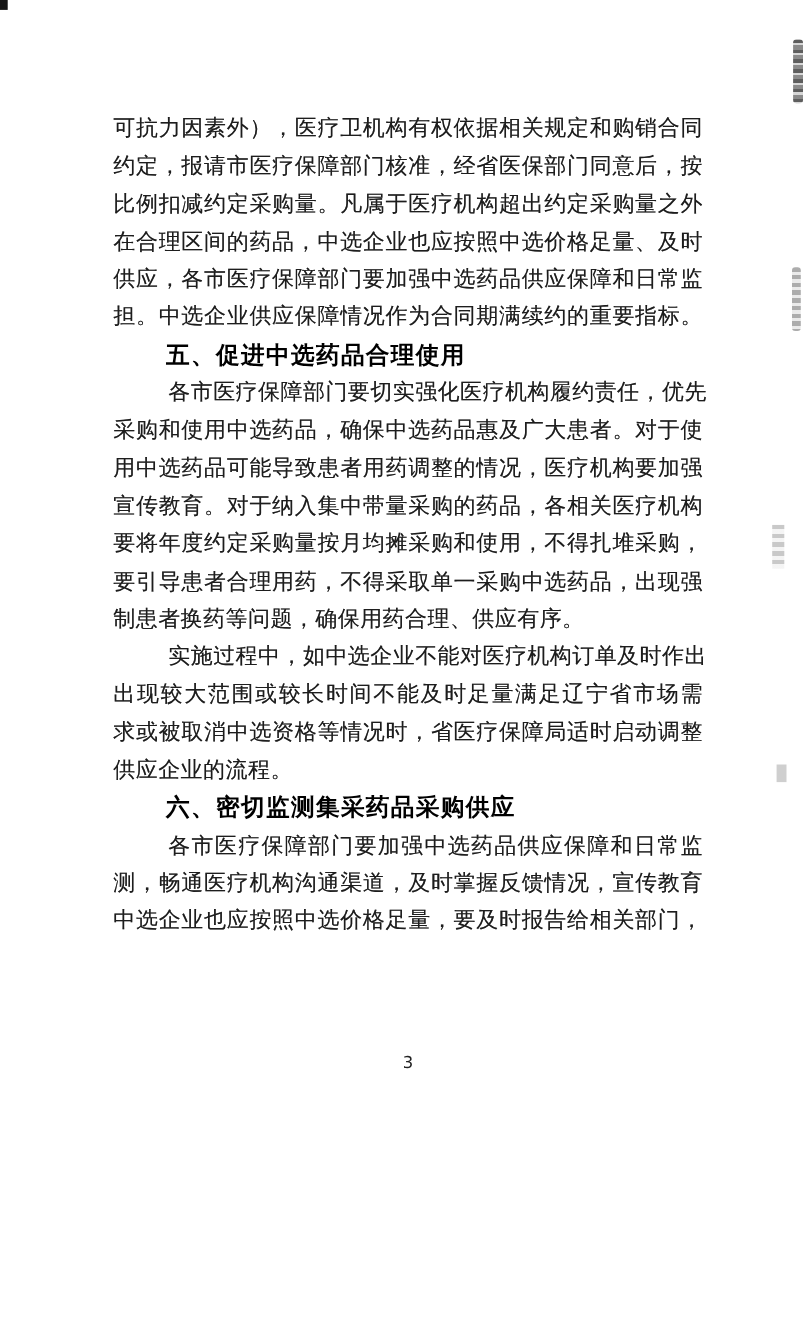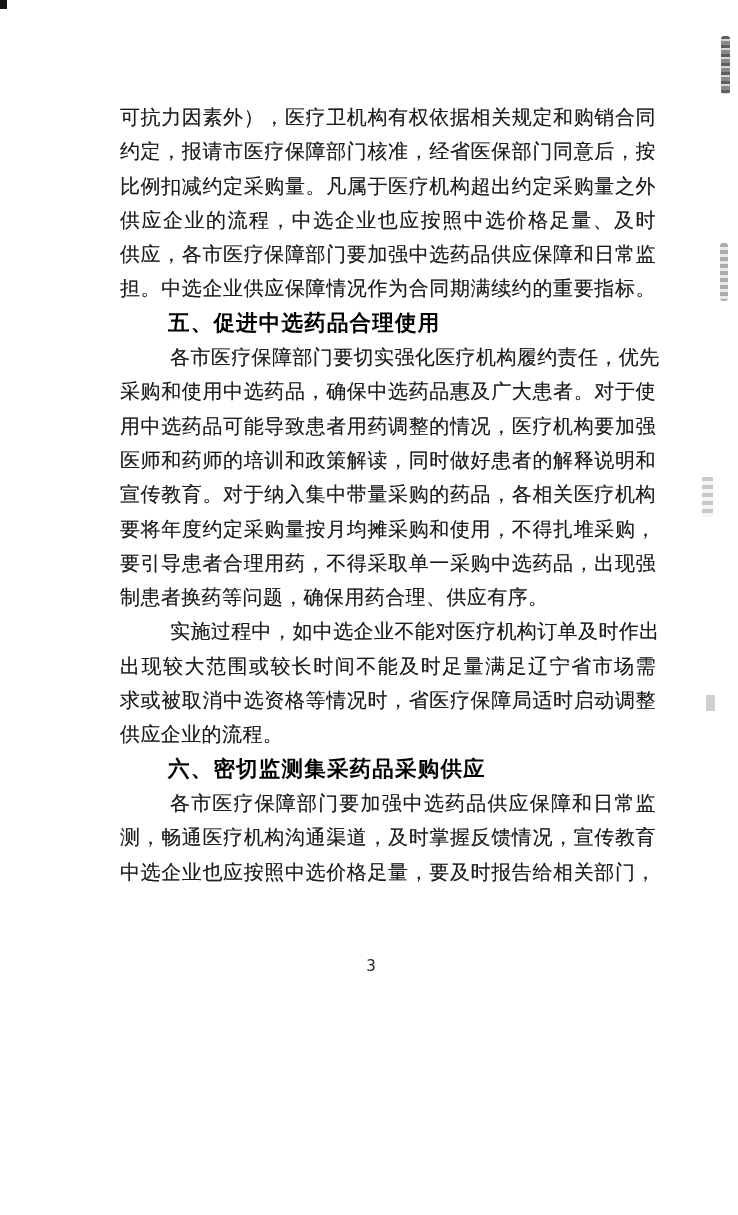--- a/index.html
+++ b/index.html
@@ -10,21 +10,21 @@
   .page {
     position: relative;
     width: 738px;
     height: 1215px;
     background: #ffffff;
     overflow: hidden;
     font-family: "Liberation Serif", serif;
   }
   .content {
     position: absolute;
-    left: 120px;
+    left: 103px;
     top: 100px;
     width: 536px;
   }
   .line {
     font-size: 20px;
     line-height: 34.3px;
     height: 34.3px;
     color: #1d1d1d;
     text-align: justify;
     text-align-last: justify;
@@ -119,28 +119,27 @@
 </style>
 </head>
 <body>
 
 <div class="page">
 
   <div class="content">
     <div class="line">可抗力因素外），医疗卫机构有权依据相关规定和购销合同</div>
     <div class="line">约定，报请市医疗保障部门核准，经省医保部门同意后，按</div>
     <div class="line">比例扣减约定采购量。凡属于医疗机构超出约定采购量之外</div>
-    <div class="line">供应企业的流程，中选企业也应按照中选价格足量、及时</div>
+    <div class="line">在合理区间的药品，中选企业也应按照中选价格足量、及时</div>
     <div class="line">供应，各市医疗保障部门要加强中选药品供应保障和日常监</div>
     <div class="line">担。中选企业供应保障情况作为合同期满续约的重要指标。</div>
     <div class="line heading">五、促进中选药品合理使用</div>
     <div class="line first">各市医疗保障部门要切实强化医疗机构履约责任，优先</div>
     <div class="line">采购和使用中选药品，确保中选药品惠及广大患者。对于使</div>
     <div class="line">用中选药品可能导致患者用药调整的情况，医疗机构要加强</div>
-    <div class="line">医师和药师的培训和政策解读，同时做好患者的解释说明和</div>
     <div class="line">宣传教育。对于纳入集中带量采购的药品，各相关医疗机构</div>
     <div class="line">要将年度约定采购量按月均摊采购和使用，不得扎堆采购，</div>
     <div class="line">要引导患者合理用药，不得采取单一采购中选药品，出现强</div>
     <div class="line last">制患者换药等问题，确保用药合理、供应有序。</div>
     <div class="line first">实施过程中，如中选企业不能对医疗机构订单及时作出</div>
     <div class="line">出现较大范围或较长时间不能及时足量满足辽宁省市场需</div>
     <div class="line">求或被取消中选资格等情况时，省医疗保障局适时启动调整</div>
     <div class="line last">供应企业的流程。</div>
     <div class="line heading">六、密切监测集采药品采购供应</div>
     <div class="line first">各市医疗保障部门要加强中选药品供应保障和日常监</div>

